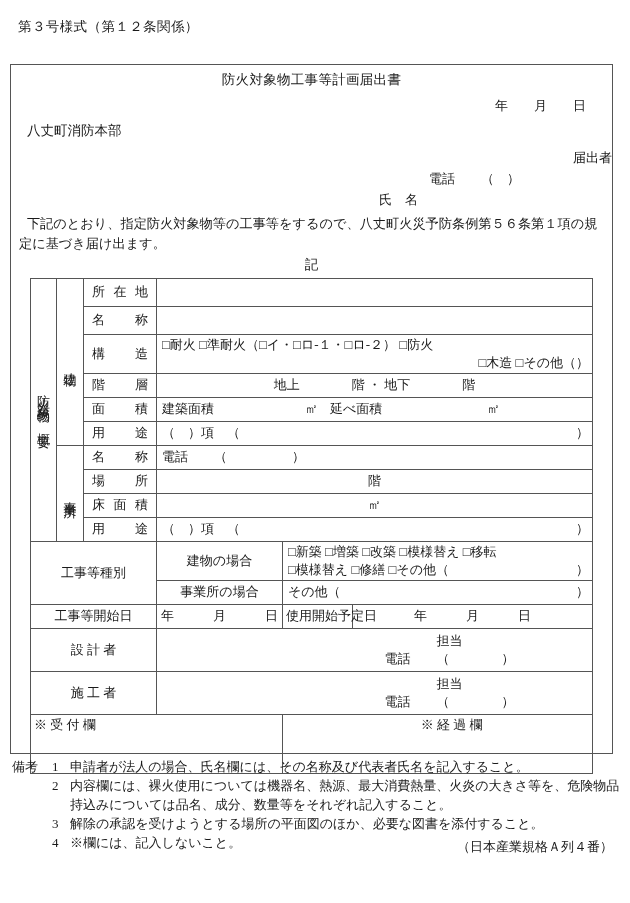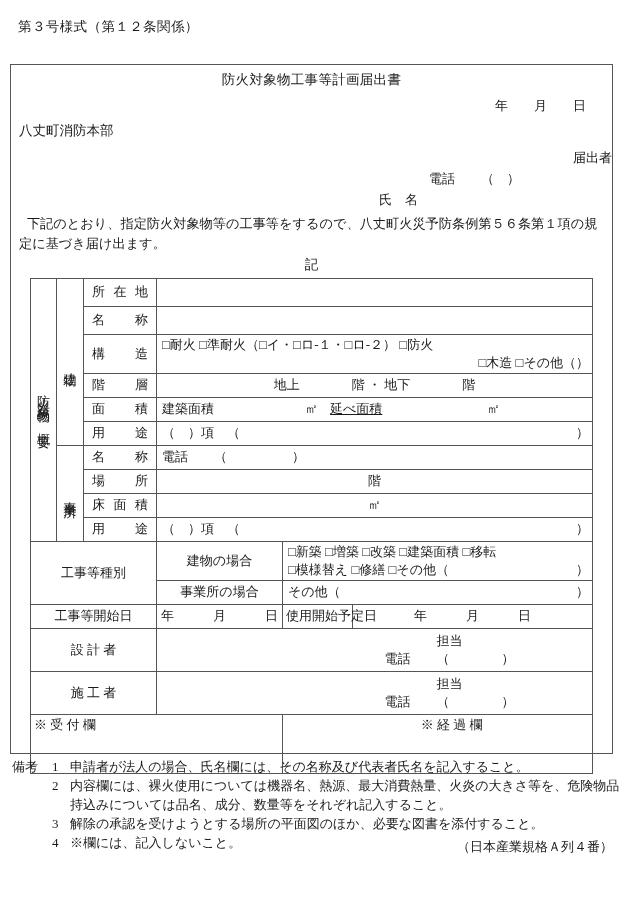--- a/index.html
+++ b/index.html
@@ -56,20 +56,21 @@
     margin-top: 8px;
     padding-right: 26px;
     white-space: pre;
   }
 
   .addressee {
     font-size: 13.5px;
     margin-top: 6px;
     padding-left: 8px;
     line-height: 1.55;
+    margin-left: 8px;
   }
   .addressee .indent {
     padding-left: 42px;
     display: block;
   }
 
   .submitter {
     font-size: 13px;
     margin-top: 6px;
     line-height: 1.6;
@@ -272,21 +273,21 @@
         <td class="lbl h-sm">階　　層</td>
         <td class="h-sm ctr pre" colspan="4">地上　　　　階 ・ 地下　　　　階</td>
       </tr>
 
       <tr>
         <td class="lbl h-sm">面　　積</td>
         <td class="h-sm cell-pad" colspan="4">
           <div style="display:flex;align-items:center;">
             <span style="width:100px;">建築面積</span>
             <span style="width:56px;text-align:right;">㎡</span>
-            <span style="width:100px;padding-left:12px;text-decoration:underline;">延べ面積</span>
+            <span style="width:100px;padding-left:12px;">延べ面積</span>
             <span style="width:70px;text-align:right;">㎡</span>
           </div>
         </td>
       </tr>
 
       <tr>
         <td class="lbl h-sm">用　　途</td>
         <td class="h-sm cell-pad" colspan="4">
           <div style="display:flex;justify-content:space-between;">
             <span>（　）項　（</span>
@@ -320,21 +321,21 @@
             <span>（　）項　（</span>
             <span>）</span>
           </div>
         </td>
       </tr>
 
       <tr>
         <td class="lbl-c h-lg" colspan="3" rowspan="2">工事等種別</td>
         <td class="lbl-c h-lg">建物の場合</td>
         <td class="h-lg cell-pad" colspan="3">
-          <div class="nowrap">□新築 □増築 □改築 □建築面積 □移転</div>
+          <div class="nowrap">□新築 □増築 □改築 □模様替え □移転</div>
           <div class="nowrap" style="display:flex;justify-content:space-between;">
             <span>□模様替え □修繕 □その他（</span>
             <span>）</span>
           </div>
         </td>
       </tr>
 
       <tr>
         <td class="lbl-c h-sm">事業所の場合</td>
         <td class="h-sm cell-pad" colspan="3">

